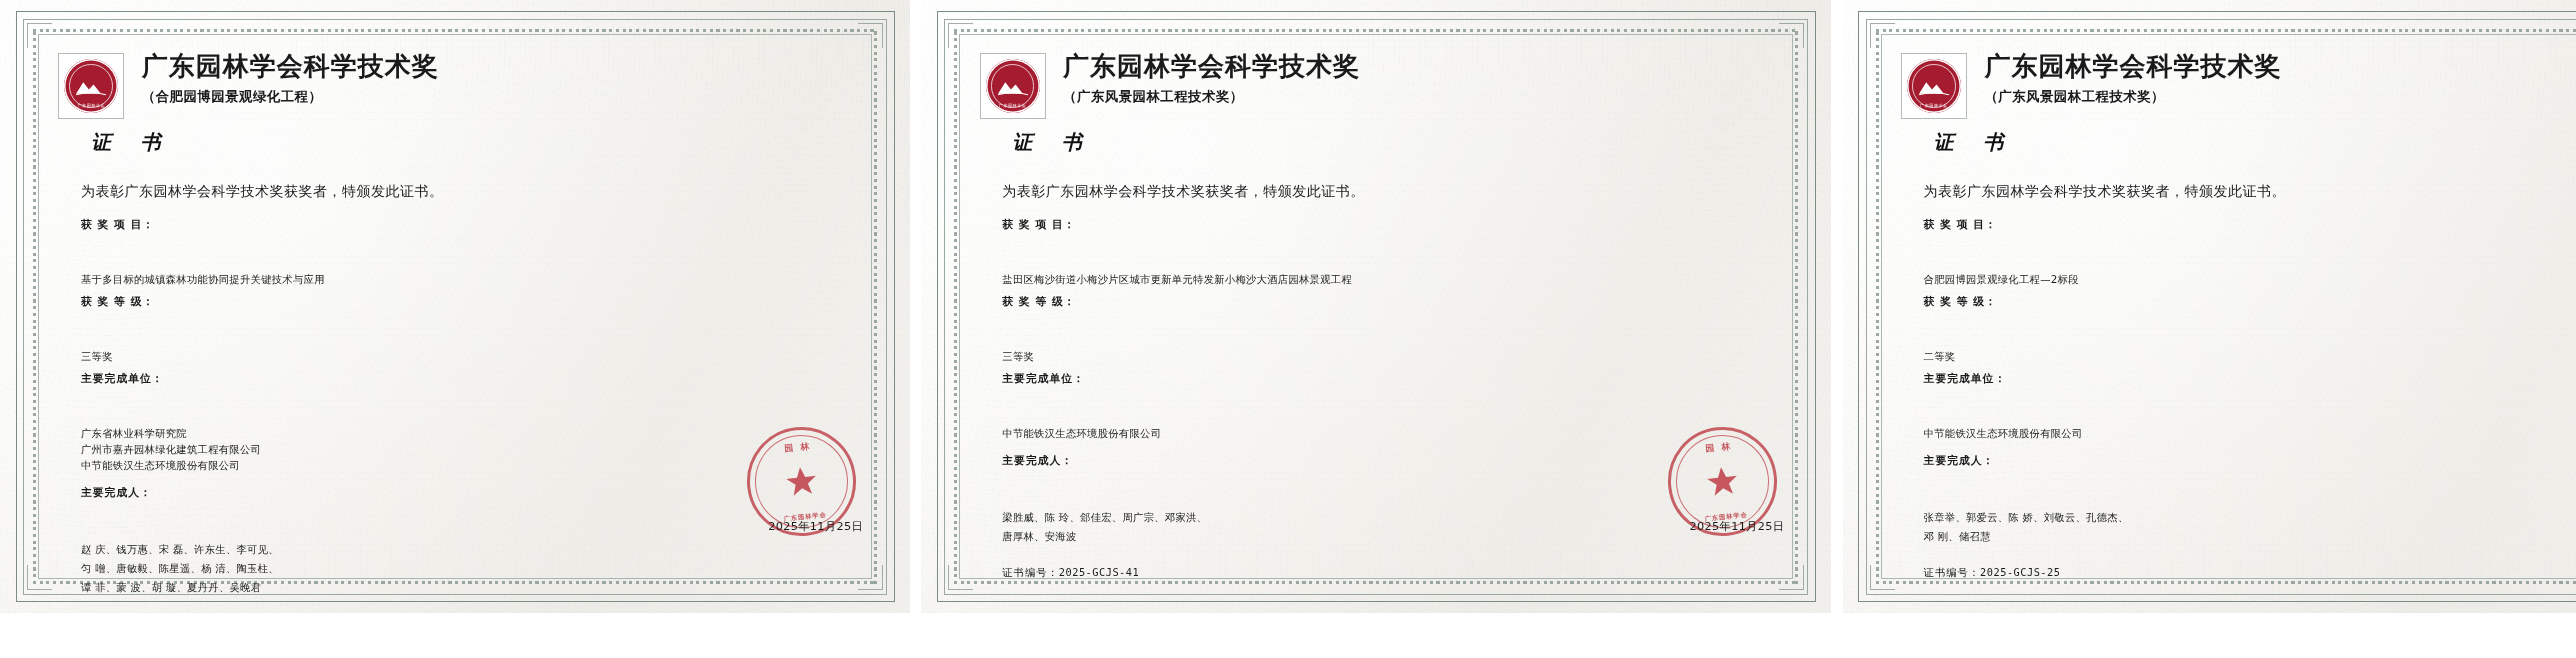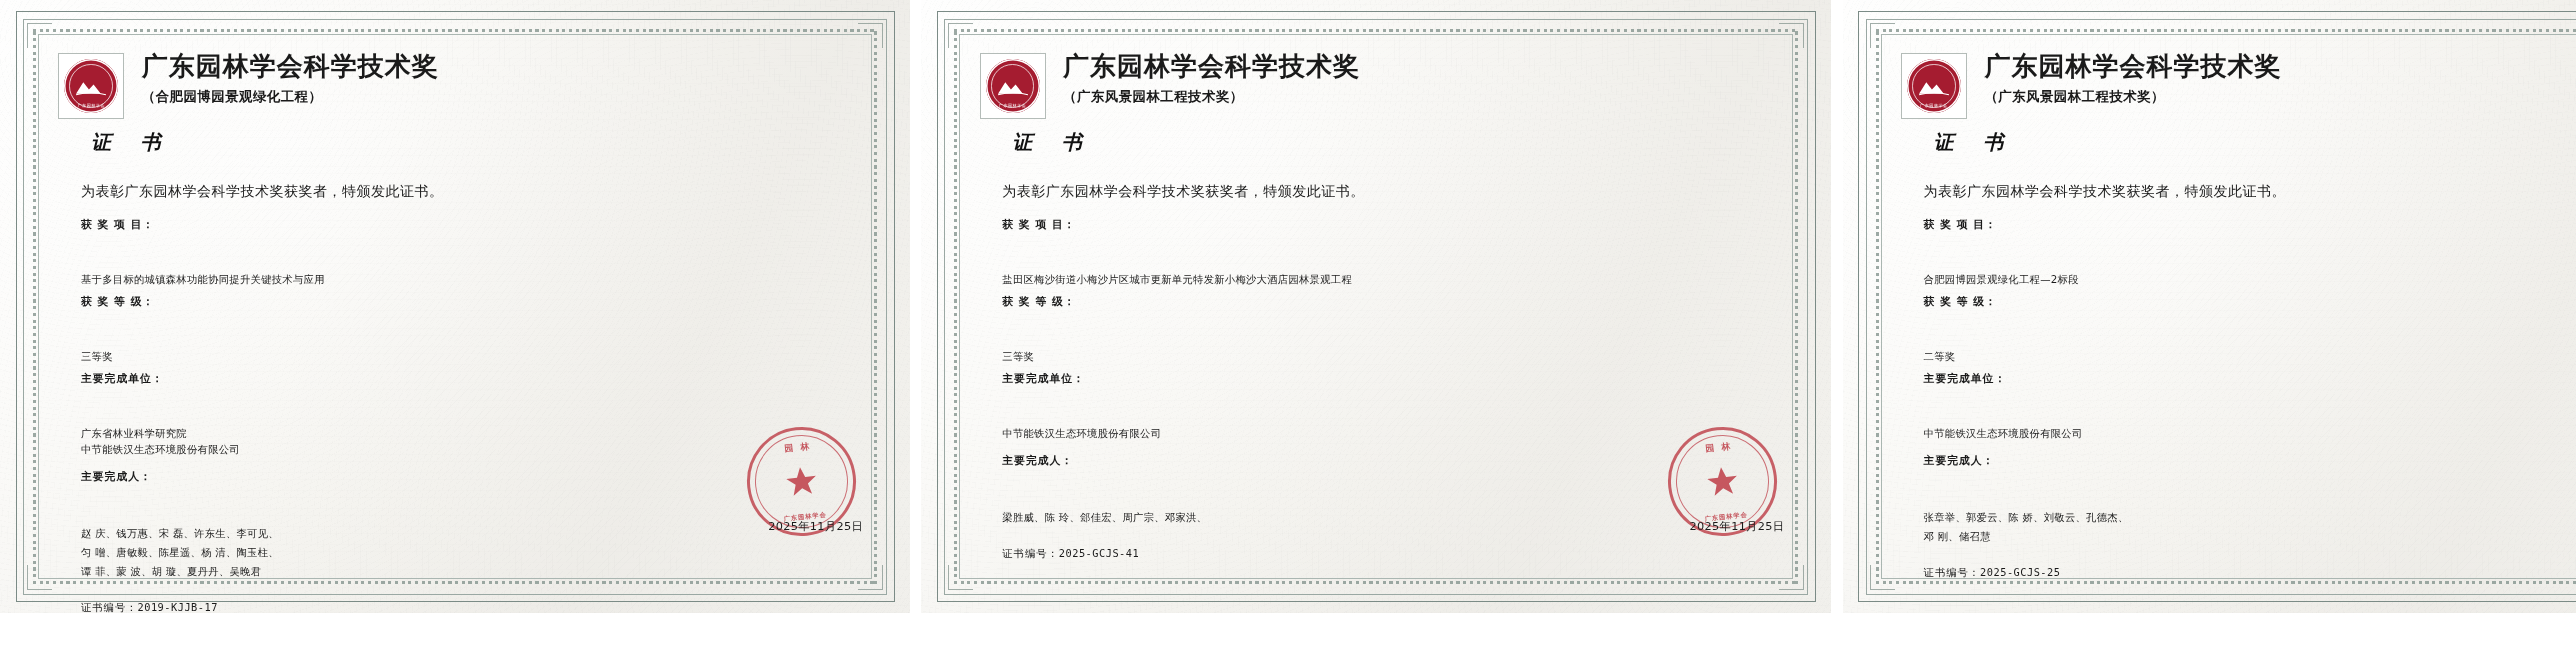--- a/index.html
+++ b/index.html
@@ -347,20 +347,21 @@
           <div class="field-value">基于多目标的城镇森林功能协同提升关键技术与应用</div>
         </div>
         <div class="field-row">
           <div class="field-label">获 奖 等 级：</div>
           <div class="field-value">三等奖</div>
         </div>
         <div class="field-row">
           <div class="field-label">主要完成单位：</div>
           <div class="field-value">
             <span class="vline">广东省林业科学研究院</span>
+            <span class="vline">广州市嘉卉园林绿化建筑工程有限公司</span>
             <span class="vline">中节能铁汉生态环境股份有限公司</span>
           </div>
         </div>
         <div class="field-row members-block">
           <div class="field-label">主要完成人：</div>
           <div class="field-value">
             <span class="vline">赵  庆、钱万惠、宋  磊、许东生、李可见、</span>
             <span class="vline">匀  噌、唐敏毅、陈星遥、杨  清、陶玉柱、</span>
             <span class="vline">谭  菲、蒙  波、胡  璇、夏丹丹、吴晚君</span>
           </div>
@@ -433,20 +434,21 @@
         <div class="field-row">
           <div class="field-label">主要完成单位：</div>
           <div class="field-value">
             <span class="vline">中节能铁汉生态环境股份有限公司</span>
           </div>
         </div>
         <div class="field-row members-block">
           <div class="field-label">主要完成人：</div>
           <div class="field-value">
             <span class="vline">梁胜威、陈  玲、郐佳宏、周广宗、邓家洪、</span>
+            <span class="vline">唐厚林、安海波</span>
           </div>
         </div>
       </div>
 
       <div class="cert-no">
         <span class="lbl">证书编号：</span><span>2025-GCJS-41</span>
       </div>
     </div>
 
     <div class="seal-area">

